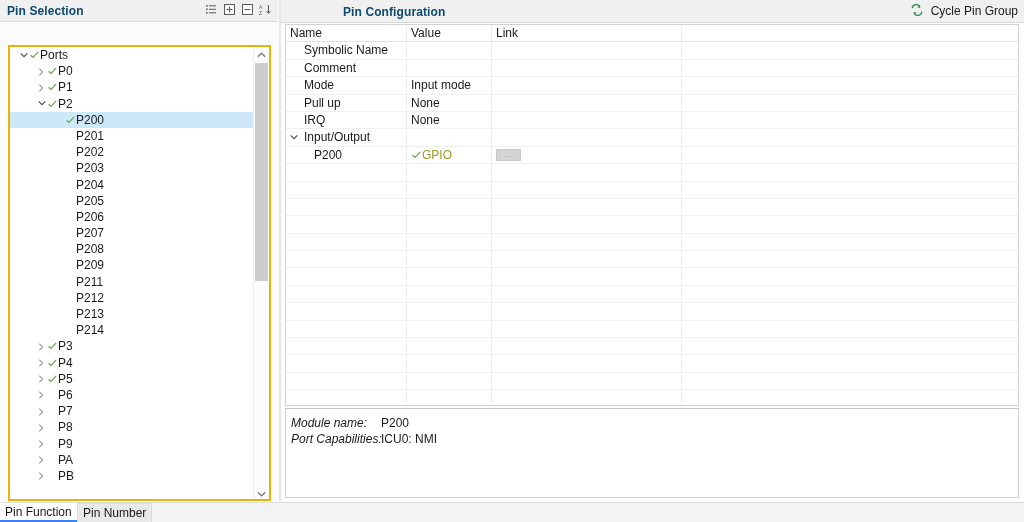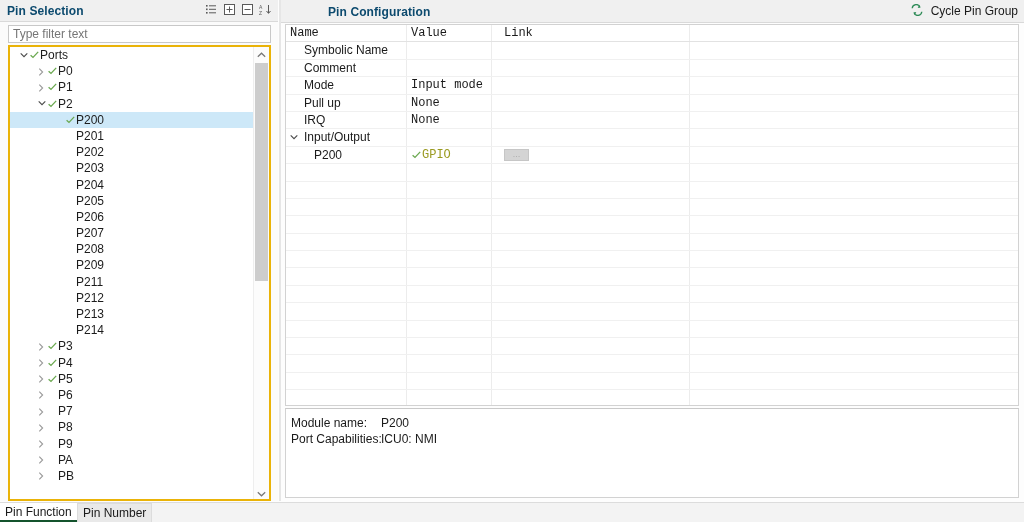--- a/index.html
+++ b/index.html
@@ -105,21 +105,21 @@
   
   #pin-config {
     position: absolute; left: 281px; top: 0;
     width: 743px; height: 501px;
     background: #fdfdfd;
   }
   #pc-header {
     position:absolute; left:0; top:0; width:743px; height:22px;
     background:#f0f0f0; border-bottom:1px solid #d9d9d9;
   }
-  #pc-header .panel-title { position:absolute; left:4px; top:5px;padding-left:43px; }
+  #pc-header .panel-title { position:absolute; left:19px; top:5px;padding-left:43px; }
   #cycle-btn {
     position:absolute; right:6px; top:3px;
     height:16px; display:flex; align-items:center; gap:8px;
     font-size:12px; color:#1a1a1a; cursor:pointer;
   }
 
   
   #cfg-table {
     position:absolute; left:4px; top:24px;
     width:734px; height:382px;
@@ -129,23 +129,23 @@
     overflow:hidden;
   }
   .crow {
     position:relative; height:16.4px; line-height:16.4px;
     border-bottom:1px solid #f0f0f0;
     font-size:12px; color:#1a1a1a; white-space:nowrap;
   }
   .crow.hdr { border-bottom:1px solid #e2e2e2; }
   .c-name  { position:absolute; left:0;   top:0; width:121px; height:100%; box-sizing:border-box; border-right:1px solid #ececec; }
   .c-value { position:absolute; left:121px; top:0; width:85px; height:100%; box-sizing:border-box; border-right:1px solid #ececec; }
-  .c-link  { position:absolute; left:206px; top:0; width:190px; height:100%; box-sizing:border-box; border-right:1px solid #ececec;margin-left:8px; }
+  .c-link  { position:absolute; left:206px; top:0; width:190px; height:100%; box-sizing:border-box; border-right:1px solid #ececec; }
   .c-rest  { position:absolute; left:396px; top:0; right:0; height:100%; }
-  .pad0 { padding-left:4px;font-family:Liberation Mono, monospace; }
+  .pad0 { padding-left:4px; }
   .pad1 { padding-left:18px; }
   .pad2 { padding-left:28px; }
   .grp-chev { position:absolute; left:4px; top:0; width:10px; height:100%; }
   .grp-chev svg { position:absolute; left:0; top:5px; }
   .gpio-val { color:#9a9a20; }
   .gpio-val .ckm svg { position:absolute; left:1px; top:4px; }
   .link-btn {
     position:absolute; left:4px; top:2px;
     width:25px; height:12px;
     background:#d4d4d4; border:1px solid #c6c6c6;
@@ -157,40 +157,40 @@
   
   #info-panel {
     position:absolute; left:4px; top:408px;
     width:734px; height:90px;
     box-sizing:border-box;
     border:1px solid #d2d2d2;
     border-top:1px solid #c9c9c9;
     background:#ffffff;
   }
   .info-row { position:absolute; left:5px; font-size:12px; color:#1a1a1a; white-space:nowrap; }
-  .info-row .ik { display:inline-block; width:90px; }
+  .info-row .ik { display:inline-block; width:90px;font-style:italic; }
   .info-row .iv { display:inline-block; }
 
   
   #splitter {
     position:absolute; left:279px; top:0; width:2px; height:501px;
     background:#e6e6e6;
   }
 
   
   #tabbar {
     position:absolute; left:0; top:502px; width:1024px; height:20px;
     background:#f3f3f3; border-top:1px solid #dcdcdc;
   }
   .tab {
     position:absolute; top:0; height:19px; line-height:18px;
     font-size:12px; padding:0 5px; box-sizing:border-box;
     color:#1a1a1a; cursor:pointer;
   }
-  .tab.active { background:#ffffff; border-bottom:2px solid #14532d; }
+  .tab.active { background:#ffffff; border-bottom:2px solid #3b82f6; }
   .tab.inactive { background:#e9e9e9; border:1px solid #dcdcdc; border-bottom:none; }
 </style>
 </head>
 <body>
 
 <div id="root">
 
   <div id="pin-selection">
 
     <div id="ps-header">
@@ -223,21 +223,20 @@
         <span class="tool-ico">
           <svg width="13" height="13" viewBox="0 0 13 13">
             <text x="0" y="5.5" font-family="Liberation Sans" font-size="5" fill="#5a5a5a">A</text>
             <text x="0" y="11.5" font-family="Liberation Sans" font-size="5" fill="#5a5a5a">Z</text>
             <path d="M9.5 2 L9.5 10 M7.5 8 L9.5 10.4 L11.5 8" stroke="#5a5a5a" stroke-width="1" fill="none"></path>
           </svg>
         </span>
       </div>
     </div>
 
-    <input id="filter-box" type="text" placeholder="Type filter text" style="">
 
     <div id="tree-frame">
       <div id="tree-viewport">
           <div class="tnode"><span class="tw" style="width:8px"></span><span class="chev"><svg width="8" height="6" viewBox="0 0 8 6">
                 <path d="M0.7 1.3 L4 4.6 L7.3 1.3" stroke="#4a4a4a" stroke-width="1.1" fill="none"></path>
               </svg></span><span class="ckm"><svg width="9" height="8" viewBox="0 0 9 8">
                 <path d="M0.6 4.2 L3.0 6.4 L8.2 0.9" stroke="#6aa84f" stroke-width="1.3" fill="none"></path>
               </svg></span><span class="tlabel">Ports</span></div>
           <div class="tnode"><span class="tw" style="width:26px"></span><span class="chev"><svg width="6" height="8" viewBox="0 0 6 8">
                 <path d="M1.3 0.7 L4.6 4 L1.3 7.3" stroke="#9a9a9a" stroke-width="1.1" fill="none"></path>

